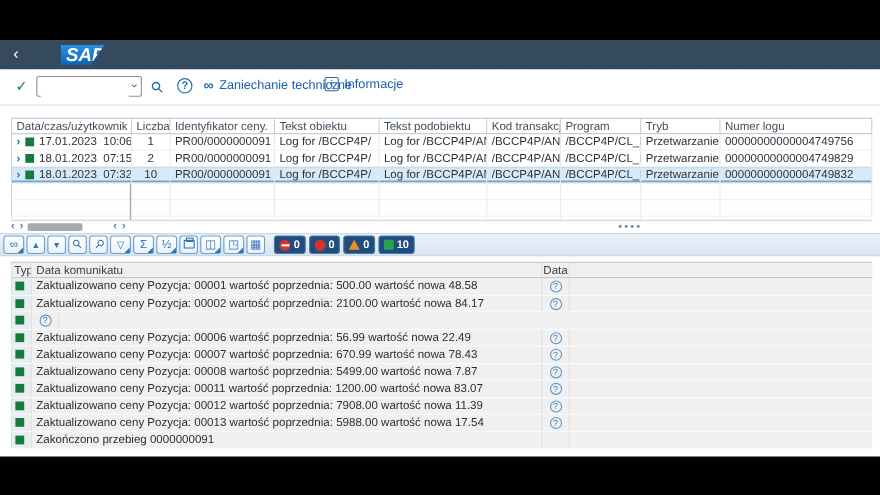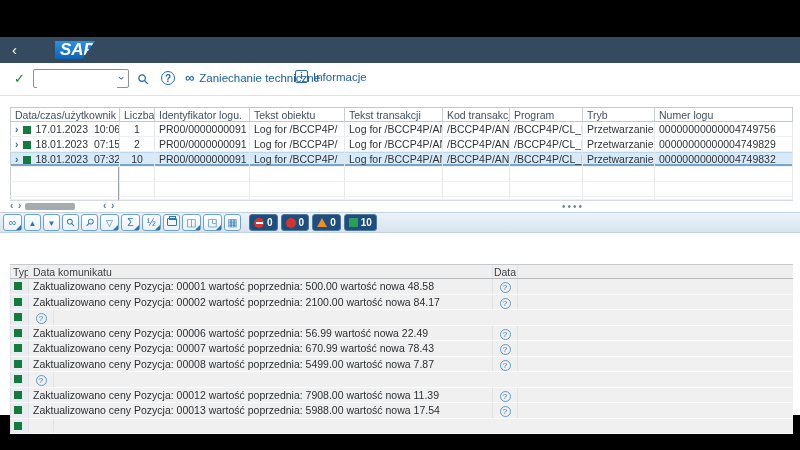--- a/index.html
+++ b/index.html
@@ -67,21 +67,21 @@
   .counters{display:flex;gap:3px;margin-left:6px;}
   .cnt{height:17px;min-width:27px;border:1px solid #52779c;border-radius:3px;background:#1e4d80;color:#fff;
        font-size:10px;font-weight:bold;display:flex;align-items:center;justify-content:center;gap:3px;padding:0 4px;cursor:pointer;box-sizing:border-box;}
   .ic-noentry{position:relative;width:10px;height:10px;border-radius:50%;background:#d6342a;display:inline-block;}
   .ic-noentry:after{content:"";position:absolute;left:1.5px;right:1.5px;top:4px;height:2px;background:#fff;}
   .ic-err{width:10px;height:10px;border-radius:50%;background:#d6342a;display:inline-block;}
   .ic-warn{width:0;height:0;border-left:5px solid transparent;border-right:5px solid transparent;border-bottom:9px solid #ef8e1e;display:inline-block;}
   .ic-ok{width:9px;height:9px;background:#2aa152;display:inline-block;}
 
   
-  .mtable{position:absolute;left:10px;top:201px;width:783px;margin-top:26px;}
+  .mtable{position:absolute;left:10px;top:201px;width:783px;}
   .mrow{display:flex;height:15.5px;box-sizing:border-box;background:#f0f0f0;border-bottom:1px solid #fafafa;cursor:pointer;}
   .mrow.h{height:15px;background:#efefef;border-top:1px solid #c6c9cc;border-bottom:1px solid #b9bcbf;cursor:default;}
   .mcell{box-sizing:border-box;font-size:10.5px;line-height:15px;color:#2b2f33;padding:0 4px;white-space:nowrap;overflow:hidden;}
   .mtyp{width:19px;border-left:1px solid #dfe2e5;border-right:1px solid #dfe2e5;background:#e9edf1;padding:0 3px;}
   .mrow.h .mtyp{background:#efefef;color:#3c4146;padding:0 2px;}
   .mtxt{width:464px;border-right:1px solid #dfe2e5;}
   .mopis{width:25px;border-right:1px solid #dfe2e5;text-align:center;padding:0;}
   .mrow.h .mcell{color:#3c4146;}
   .mfill{flex:1;}
   .helpic{display:inline-block;width:11px;height:11px;border:1px solid #5e97c9;border-radius:50%;color:#3c7ab0;
@@ -114,23 +114,23 @@
       <span class="tbtn" style="left:295px">
         <span class="infosq">i</span>
         <span>Informacje</span>
       </span>
     </div>
 
     <div class="ltable">
       <div class="lrow h">
         <div class="lcell first c0">Data/czas/użytkownik</div>
         <div class="lcell c1">Liczba</div>
-        <div class="lcell c2">Identyfikator logu.</div>
+        <div class="lcell c2">Identyfikator ceny.</div>
         <div class="lcell c3">Tekst obiektu</div>
-        <div class="lcell c4">Tekst transakcji</div>
+        <div class="lcell c4">Tekst podobiektu</div>
         <div class="lcell c5">Kod transakcji</div>
         <div class="lcell c6">Program</div>
         <div class="lcell c7">Tryb</div>
         <div class="lcell c8">Numer logu</div>
       </div>
 
       <div class="lrow d">
         <div class="lcell first c0"><span class="chvr">›</span><span class="gsq"></span><span>17.01.2023  10:06:25</span></div>
         <div class="lcell c1">1</div>
         <div class="lcell c2">PR00/0000000091</div>
@@ -283,36 +283,38 @@
         <div class="mfill"></div>
       </div>
       <div class="mrow">
         <div class="mcell mtyp"><span class="gsq2"></span></div>
         <div class="mcell mtxt">Zaktualizowano ceny Pozycja: 00008 wartość poprzednia: 5499.00 wartość nowa 7.87</div>
         <div class="mcell mopis"><span class="helpic">?</span></div>
         <div class="mfill"></div>
       </div>
       <div class="mrow">
         <div class="mcell mtyp"><span class="gsq2"></span></div>
+        <div class="mcell mtxt">Zaktualizowano ceny Pozycja: 00011 wartość poprzednia: 1200.00 wartość nowa 83.07</div>
         <div class="mcell mopis"><span class="helpic">?</span></div>
         <div class="mfill"></div>
       </div>
       <div class="mrow">
         <div class="mcell mtyp"><span class="gsq2"></span></div>
         <div class="mcell mtxt">Zaktualizowano ceny Pozycja: 00012 wartość poprzednia: 7908.00 wartość nowa 11.39</div>
         <div class="mcell mopis"><span class="helpic">?</span></div>
         <div class="mfill"></div>
       </div>
       <div class="mrow">
         <div class="mcell mtyp"><span class="gsq2"></span></div>
         <div class="mcell mtxt">Zaktualizowano ceny Pozycja: 00013 wartość poprzednia: 5988.00 wartość nowa 17.54</div>
         <div class="mcell mopis"><span class="helpic">?</span></div>
         <div class="mfill"></div>
       </div>
       <div class="mrow">
         <div class="mcell mtyp"><span class="gsq2"></span></div>
+        <div class="mcell mtxt">Zakończono przebieg 0000000091</div>
         <div class="mcell mopis"></div>
         <div class="mfill"></div>
       </div>
     </div>
 
   </div>
 </div>
 
 </body></html>

